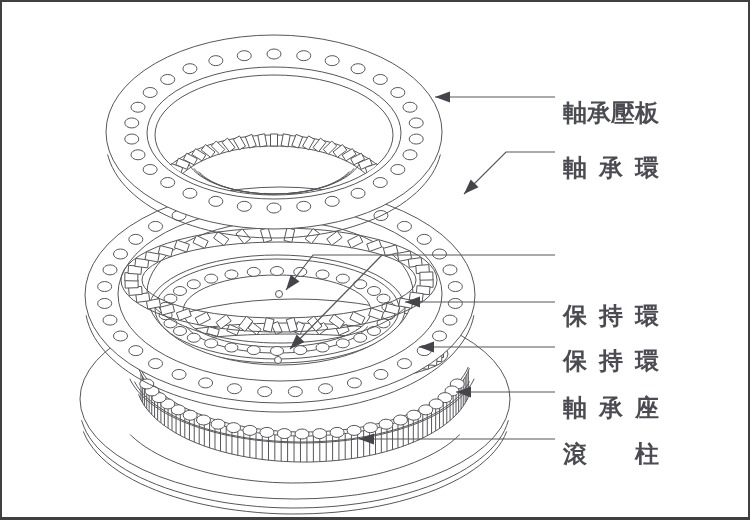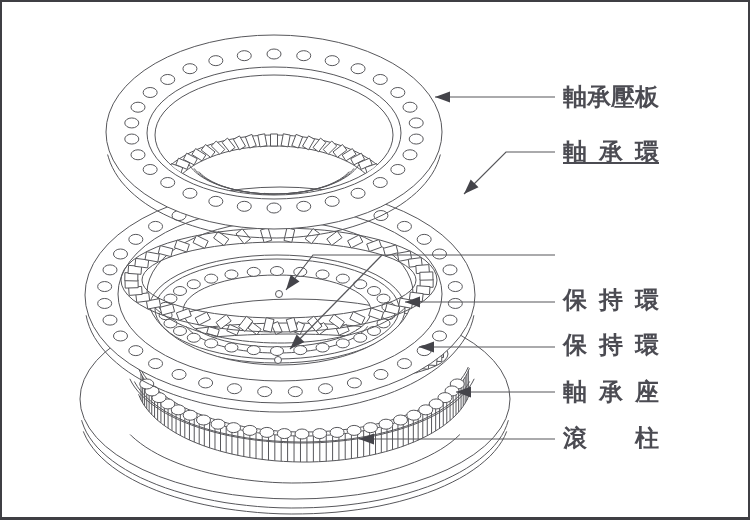--- a/index.html
+++ b/index.html
@@ -19,20 +19,21 @@
     left:561px;
     width:96px;
     font-size:24px;
     font-weight:700;
     line-height:26px;
     color:#4b4b52;
     text-align:justify;
     -moz-text-align-last:justify;
     text-align-last:justify;
     letter-spacing:0;
+    margin-top:16px;
   }
 </style>
 </head>
 <body>
 
 <div class="frame">
   <svg class="diagram-svg" id="bearing-svg" viewBox="0 0 750 520">
       <g>
         <path d="M508 397 A215 100 0 1 0 78 397 A215 100 0 1 0 508 397 Z M443 394 A150 68 0 1 0 143 394 A150 68 0 1 0 443 394 Z " fill-rule="evenodd" fill="#fff" stroke="none"></path>
         <ellipse cx="293" cy="397" rx="215" ry="100" fill="none" stroke="#57575b" stroke-width="1"></ellipse>
@@ -405,18 +406,18 @@
         <path d="M553.0 345.0L417.0 345.0" fill="none" stroke="#57575b" stroke-width="1.2"></path>
         <path d="M417.0 345.0L432.0 339.5L432.0 350.5Z" fill="#44444a" stroke="none" stroke-width="0"></path>
         <path d="M553.0 390.0L454.0 390.0" fill="none" stroke="#57575b" stroke-width="1.2"></path>
         <path d="M454.0 390.0L469.0 384.5L469.0 395.5Z" fill="#44444a" stroke="none" stroke-width="0"></path>
         <path d="M553.0 437.0L357.0 437.0" fill="none" stroke="#57575b" stroke-width="1.2"></path>
         <path d="M357.0 437.0L372.0 431.5L372.0 442.5Z" fill="#44444a" stroke="none" stroke-width="0"></path>
       </g>
     </svg>
 
   <div class="part-label" style="top: 82px;">軸承壓板</div>
-  <div class="part-label" style="top: 137px; text-decoration: underline;">軸承環</div>
+  <div class="part-label" style="top: 137px;">軸承環</div>
   <div class="part-label" style="top: 285px;">保持環</div>
   <div class="part-label" style="top: 330px;">保持環</div>
   <div class="part-label" style="top: 377px;">軸承座</div>
   <div class="part-label" style="top: 423px;">滾柱</div>
 </div>
 
 </body></html>

